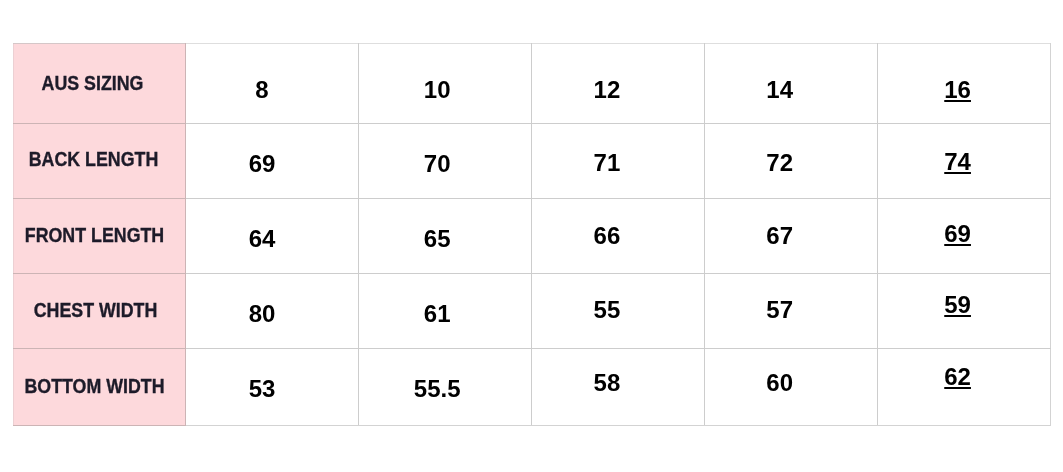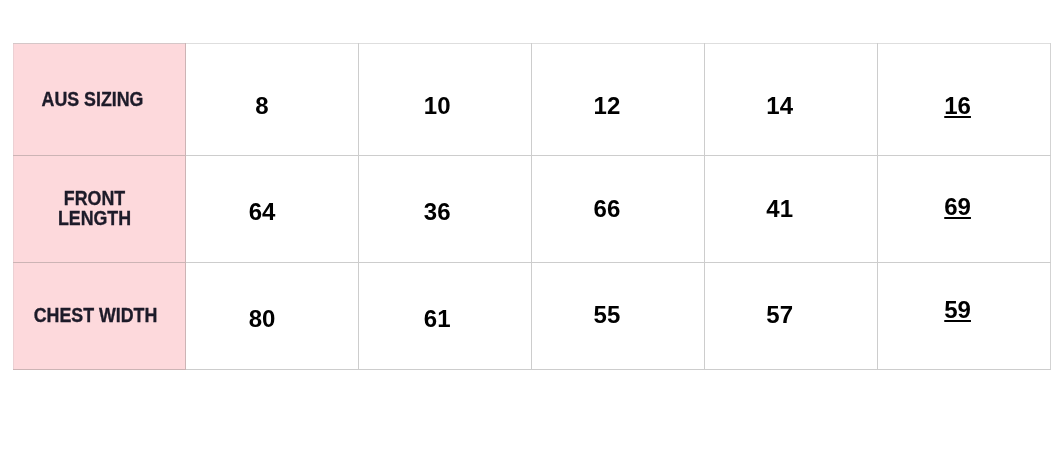--- a/index.html
+++ b/index.html
@@ -24,21 +24,21 @@
     border-collapse: collapse;
     table-layout: fixed;
     
     transform: translateZ(0);
   }
   #size-table col.c-label { width: 172px; }
   #size-table col.c-val   { width: 173px; }
 
   #size-table td {
     border: 1px solid #cdcdcd;
-    padding: 16px;
+    padding: 0;
     vertical-align: middle;
     text-align: center;
     overflow: hidden;
     margin-left: 47px;
   }
   #size-table tr.r1 td { height: 79px; }
   #size-table tr.r2 td,
   #size-table tr.r3 td,
   #size-table tr.r4 td { height: 74px; }
   #size-table tr.r5 td { height: 76px; }
@@ -148,36 +148,56 @@
         <span class="val">12</span>
       </td>
       <td class="value-cell c4">
         <span class="val">14</span>
       </td>
       <td class="value-cell c5">
         <span class="val">16</span>
       </td>
     </tr>
 
+    <tr class="r2">
+      <td class="label-cell c0">
+        <span class="lbl">BACK LENGTH</span>
+      </td>
+      <td class="value-cell c1">
+        <span class="val">69</span>
+      </td>
+      <td class="value-cell c2">
+        <span class="val">70</span>
+      </td>
+      <td class="value-cell c3">
+        <span class="val">71</span>
+      </td>
+      <td class="value-cell c4">
+        <span class="val">72</span>
+      </td>
+      <td class="value-cell c5">
+        <span class="val">74</span>
+      </td>
+    </tr>
 
     <tr class="r3">
       <td class="label-cell c0">
         <span class="lbl">FRONT LENGTH</span>
       </td>
       <td class="value-cell c1">
         <span class="val">64</span>
       </td>
       <td class="value-cell c2">
-        <span class="val">36</span>
+        <span class="val">65</span>
       </td>
       <td class="value-cell c3">
         <span class="val">66</span>
       </td>
       <td class="value-cell c4">
-        <span class="val">41</span>
+        <span class="val">67</span>
       </td>
       <td class="value-cell c5">
         <span class="val">69</span>
       </td>
     </tr>
 
     <tr class="r4">
       <td class="label-cell c0">
         <span class="lbl">CHEST WIDTH</span>
       </td>
@@ -191,15 +211,35 @@
         <span class="val">55</span>
       </td>
       <td class="value-cell c4">
         <span class="val">57</span>
       </td>
       <td class="value-cell c5">
         <span class="val">59</span>
       </td>
     </tr>
 
+    <tr class="r5">
+      <td class="label-cell c0">
+        <span class="lbl">BOTTOM WIDTH</span>
+      </td>
+      <td class="value-cell c1">
+        <span class="val">53</span>
+      </td>
+      <td class="value-cell c2">
+        <span class="val">55.5</span>
+      </td>
+      <td class="value-cell c3">
+        <span class="val">58</span>
+      </td>
+      <td class="value-cell c4">
+        <span class="val">60</span>
+      </td>
+      <td class="value-cell c5">
+        <span class="val">62</span>
+      </td>
+    </tr>
 
   </tbody>
 </table>
 
 </body></html>

